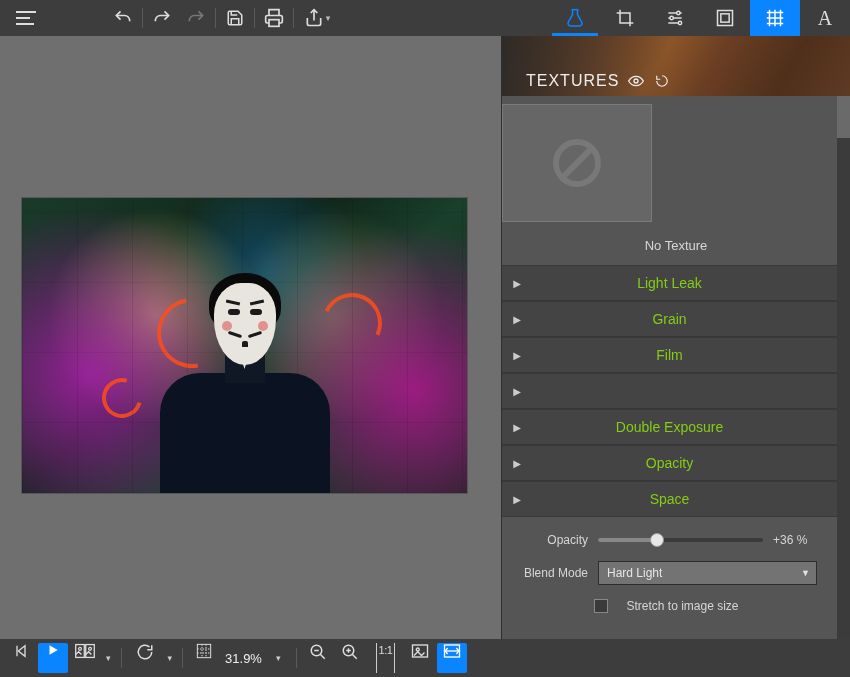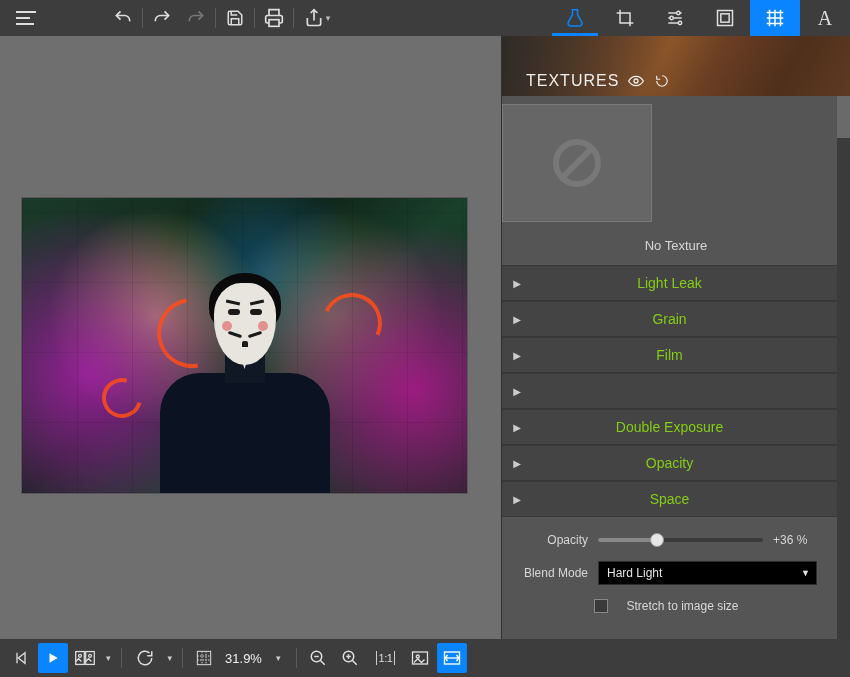--- a/index.html
+++ b/index.html
@@ -69,27 +69,27 @@
   .cat { height:36px; background:#444; border-top:1px solid #383838; border-bottom:1px solid #383838; display:flex; align-items:center; cursor:pointer; position:relative; margin-right:13px;}
   .cat .arrow { width:30px; text-align:center; color:#ccc; font-size:10px;}
   .cat .label { flex:1; text-align:center; color:#84cc16; font-size:14px; padding-right:30px;}
   .controls { padding:16px 20px 10px 14px; margin-right:13px;}
   .row { display:flex; align-items:center; margin-bottom:14px; gap:10px;}
   .row .lbl { width:72px; text-align:right; color:#d6d6d6; font-size:12px;}
   .slider { flex:1; height:4px; background:#3a3a3a; position:relative; border-radius:2px; cursor:pointer;}
   .slider .fill { position:absolute; left:0; top:0; bottom:0; width:36%; background:#888; border-radius:2px;}
   .slider .knob { position:absolute; top:50%; left:36%; transform:translate(-50%,-50%); width:14px; height:14px; border-radius:50%; background:#e8e8e8; border:1px solid #999;}
   .valtxt { width:44px; text-align:left; font-size:12px; color:#d6d6d6;}
-  .dropdown { flex:1; height:24px; background:#000000; border:1px solid #2d2d2d; display:flex; align-items:center; justify-content:space-between; padding:0 6px 0 8px; font-size:12px; color:#e4e4e4; cursor:pointer;}
+  .dropdown { flex:1; height:24px; background:#737373; border:1px solid #2d2d2d; display:flex; align-items:center; justify-content:space-between; padding:0 6px 0 8px; font-size:12px; color:#e4e4e4; cursor:pointer;}
   .check { width:14px; height:14px; border:1px solid #888; background:#3a3a3a; margin-right:8px; display:inline-block; cursor:pointer;}
   .panel-footer { height:42px; border-top:1px solid #383838; display:flex; align-items:center; justify-content:center; gap:10px; cursor:pointer; background:#4a4a4a;}
 
   
   .bottombar { height:38px; background:#3d3d3d; display:flex; align-items:center; padding:0 6px; gap:2px; }
-  .bbtn { width:30px; height:30px; display:flex; align-items:center; justify-content:center; cursor:pointer; color:#ddd;}
+  .bbtn { width:30px; height:30px; display:flex; justify-content:center; cursor:pointer; color:#ddd;}
   .bbtn.active { background:#0a84ff; color:#fff; border-radius:2px;}
   .bsep { width:1px; height:20px; background:#5a5a5a; margin:0 4px;}
   .zoom-txt { font-size:13px; color:#eee; padding:0 2px 0 4px;}
   .dd-caret { font-size:9px; color:#ccc; padding:0 4px; cursor:pointer;}
 
   svg { display:block; }
 </style>
 </head>
 <body>
 

